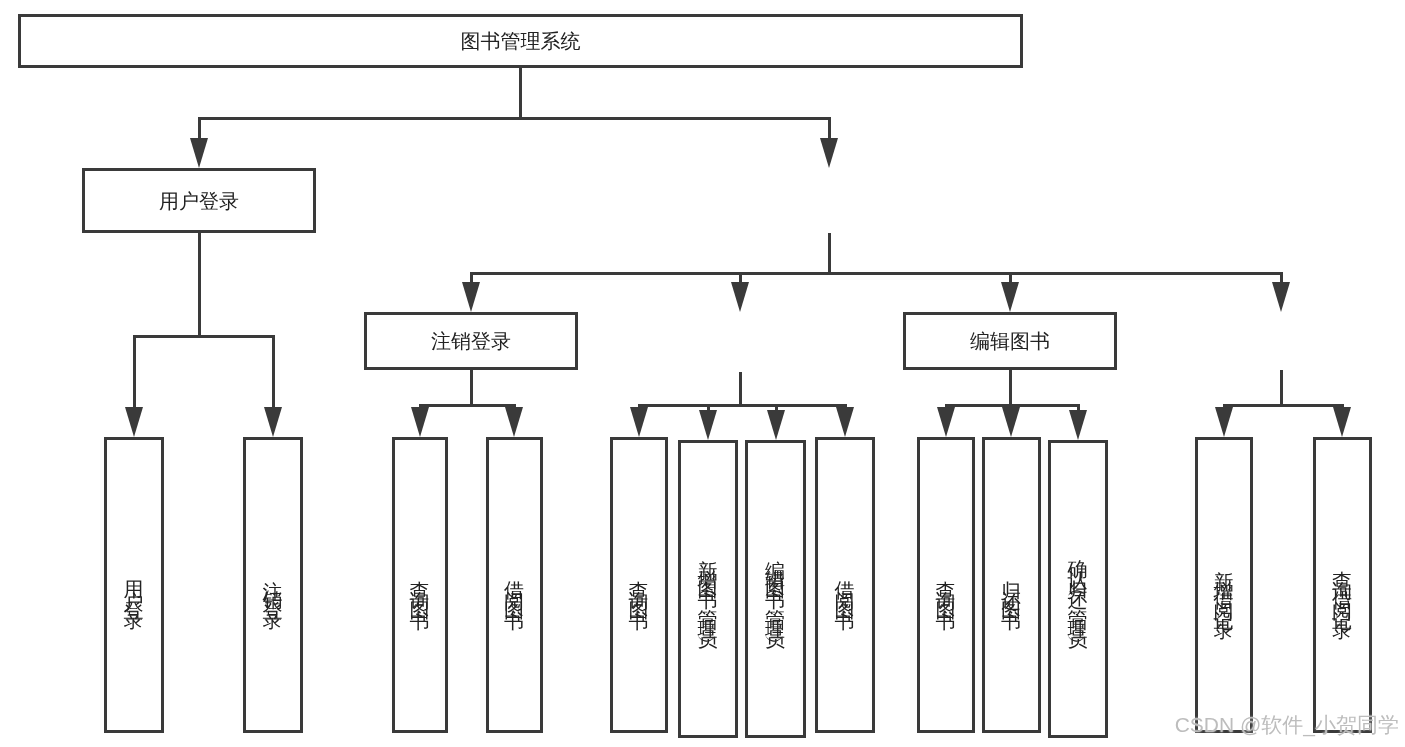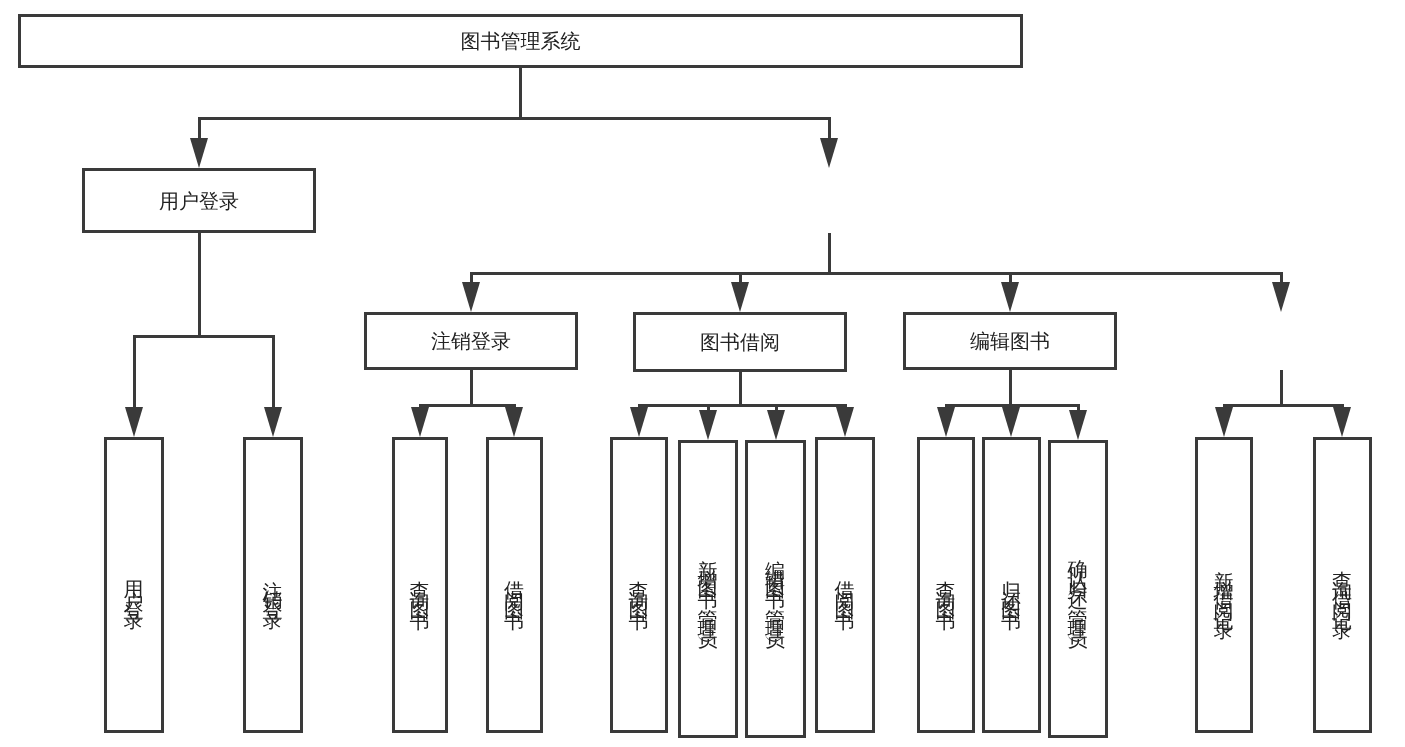--- a/index.html
+++ b/index.html
@@ -59,31 +59,29 @@
     color: var(--wm, #bdbdbd);
     text-shadow: 0 0 2px #ffffff;
     z-index: 3;
     white-space: nowrap;
   }
 </style>
 </head>
 <body>
 
 <div id="stage" style="--line: #3a3a3a; --text: #222222; --wm: #bdbdbd; --bg: #ffffff;">
+  <div id="watermark">CSDN @软件_小贺同学</div>
 <div class="node" style="left: 18px; top: 14px; width: 1005px; height: 54px;">
       <span class="label">图书管理系统</span>
     </div>
     <div class="node" style="left: 82px; top: 168px; width: 234px; height: 65px;">
       <span class="label">用户登录</span>
     </div>
     <div class="node" style="left: 364px; top: 312px; width: 214px; height: 58px;">
       <span class="label">注销登录</span>
-    </div>
-    <div class="node" style="left: 633px; top: 312px; width: 214px; height: 60px;">
-      <span class="label">图书借阅</span>
     </div>
     <div class="node" style="left: 903px; top: 312px; width: 214px; height: 58px;">
       <span class="label">编辑图书</span>
     </div>
     <div class="node vertical" style="left: 104px; top: 437px; width: 60px; height: 296px;">
       <span class="label">用户登录</span>
     </div>
     <div class="node vertical" style="left: 243px; top: 437px; width: 60px; height: 296px;">
       <span class="label">注销登录</span>
     </div>

